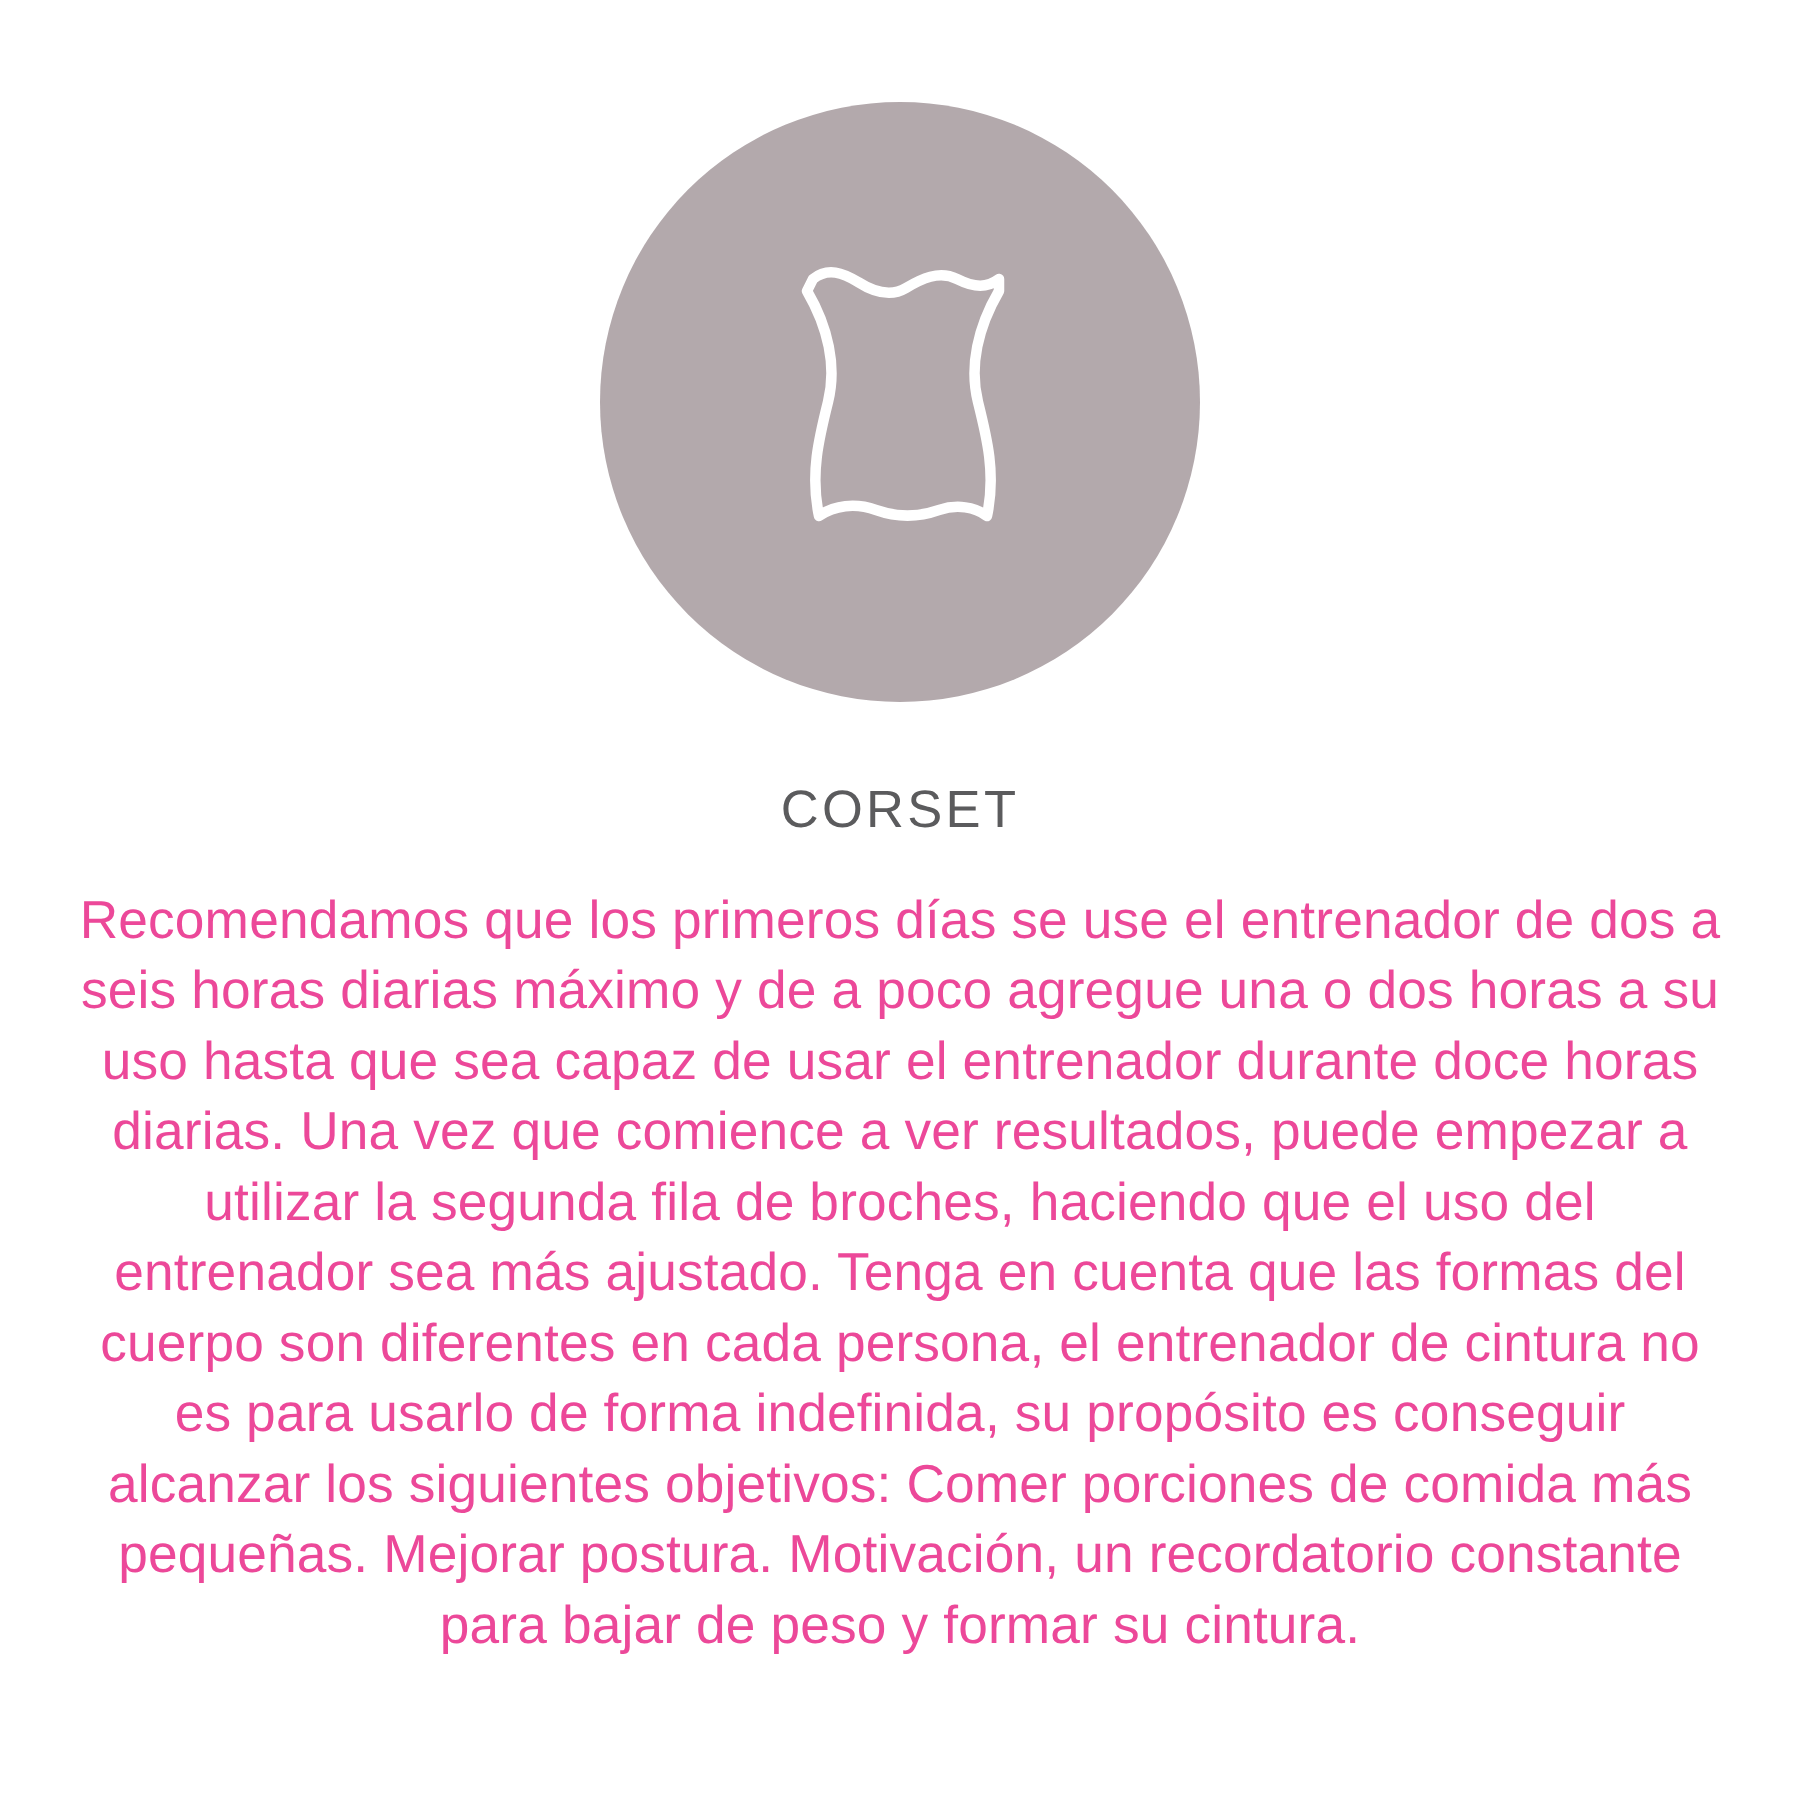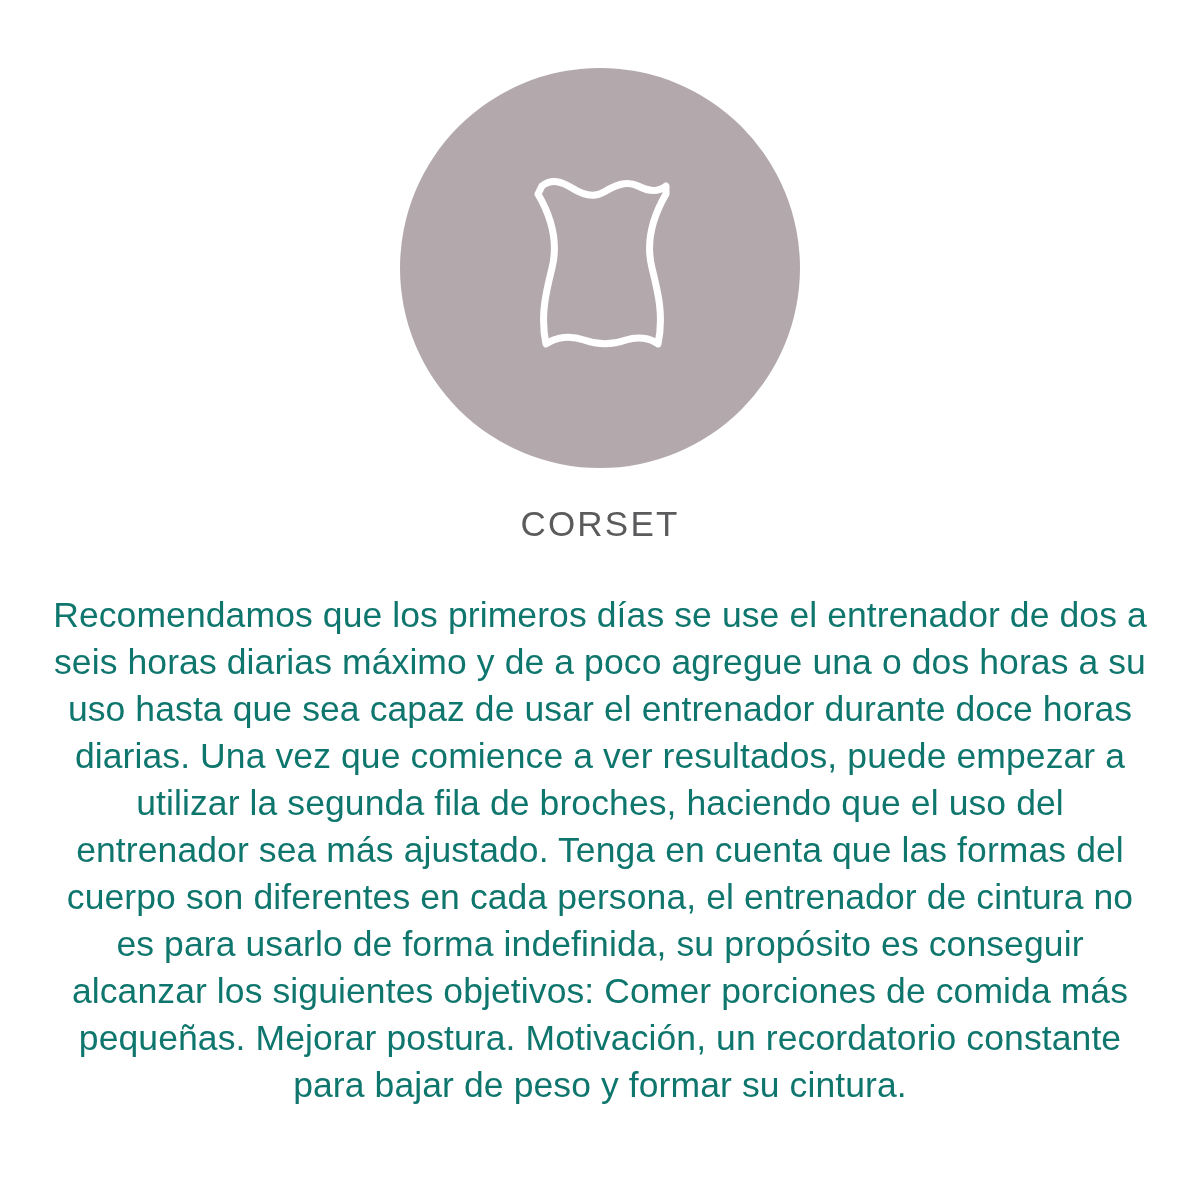--- a/index.html
+++ b/index.html
@@ -37,34 +37,34 @@
   .circle {
     width: 400px;
     height: 400px;
     border-radius: 50%;
     background: #b3a9ac;
     display: flex;
     align-items: center;
     justify-content: center;
   }
   .icon-label {
-    margin-top: 36px;
+    margin-top: 52px;
     font-size: 35px;
     letter-spacing: 2.2px;
     color: #5b5b5d;
     font-weight: 400;
     text-transform: uppercase;
   }
   .description {
-    margin: 48px auto 0 auto;
+    margin: 30px auto 0 auto;
     width: 1110px;
     text-align: center;
     font-size: 35.5px;
     line-height: 47px;
-    color: #0f766e;
+    color: #ec4899;
     letter-spacing: 0.1px;
   }
   svg { display: block; }
 </style>
 </head>
 <body>
 
 <div class="page">
 
   <div class="icons-row">

